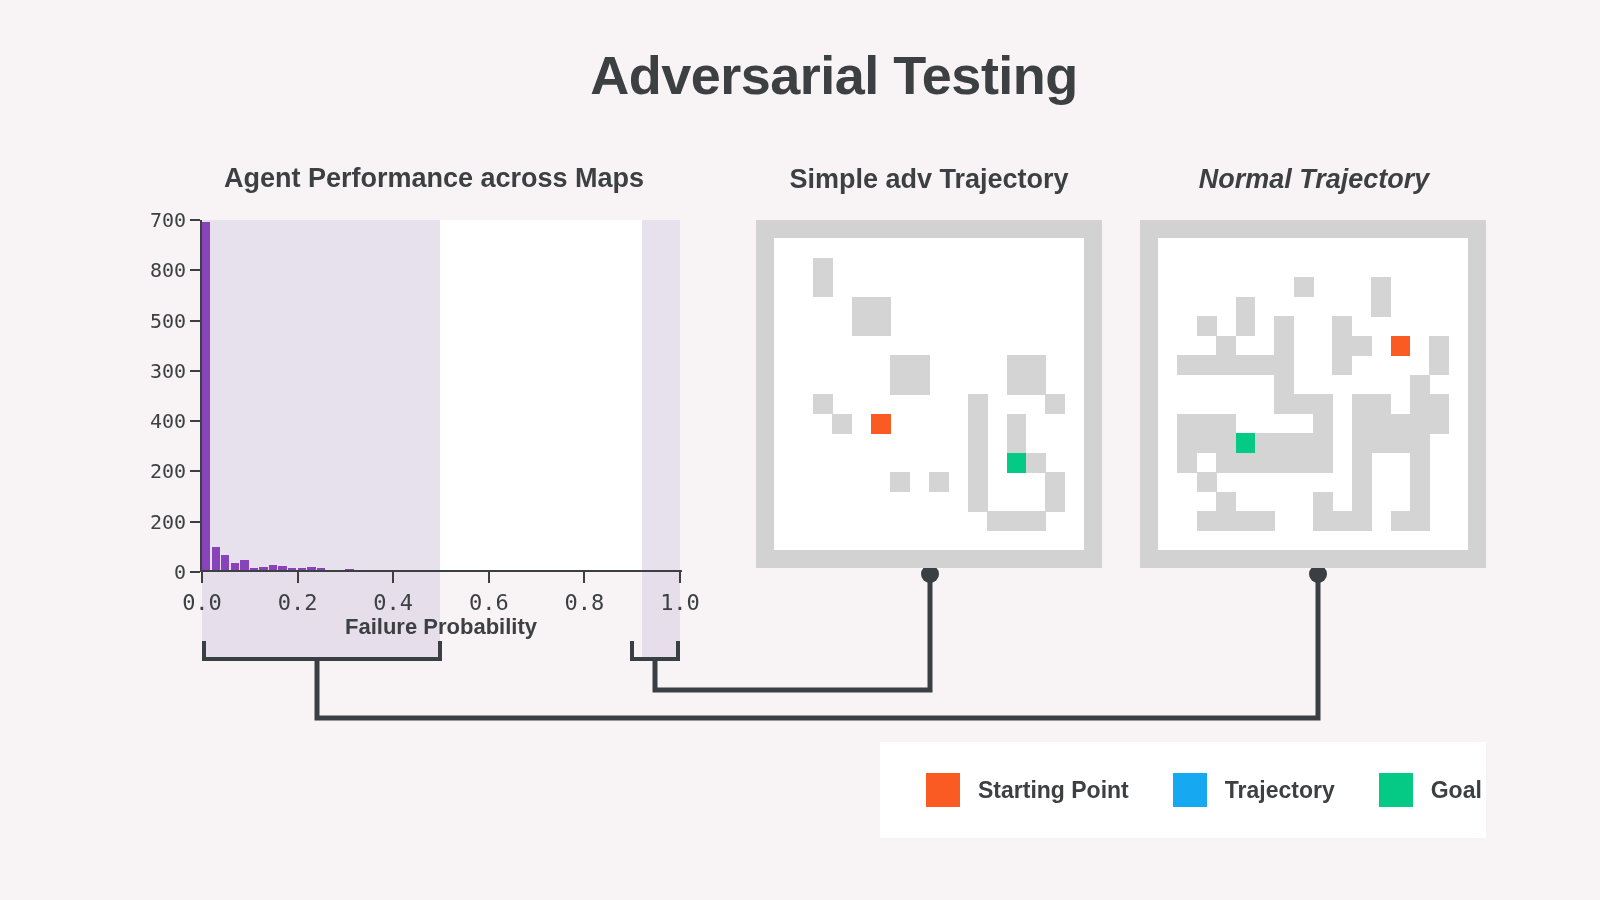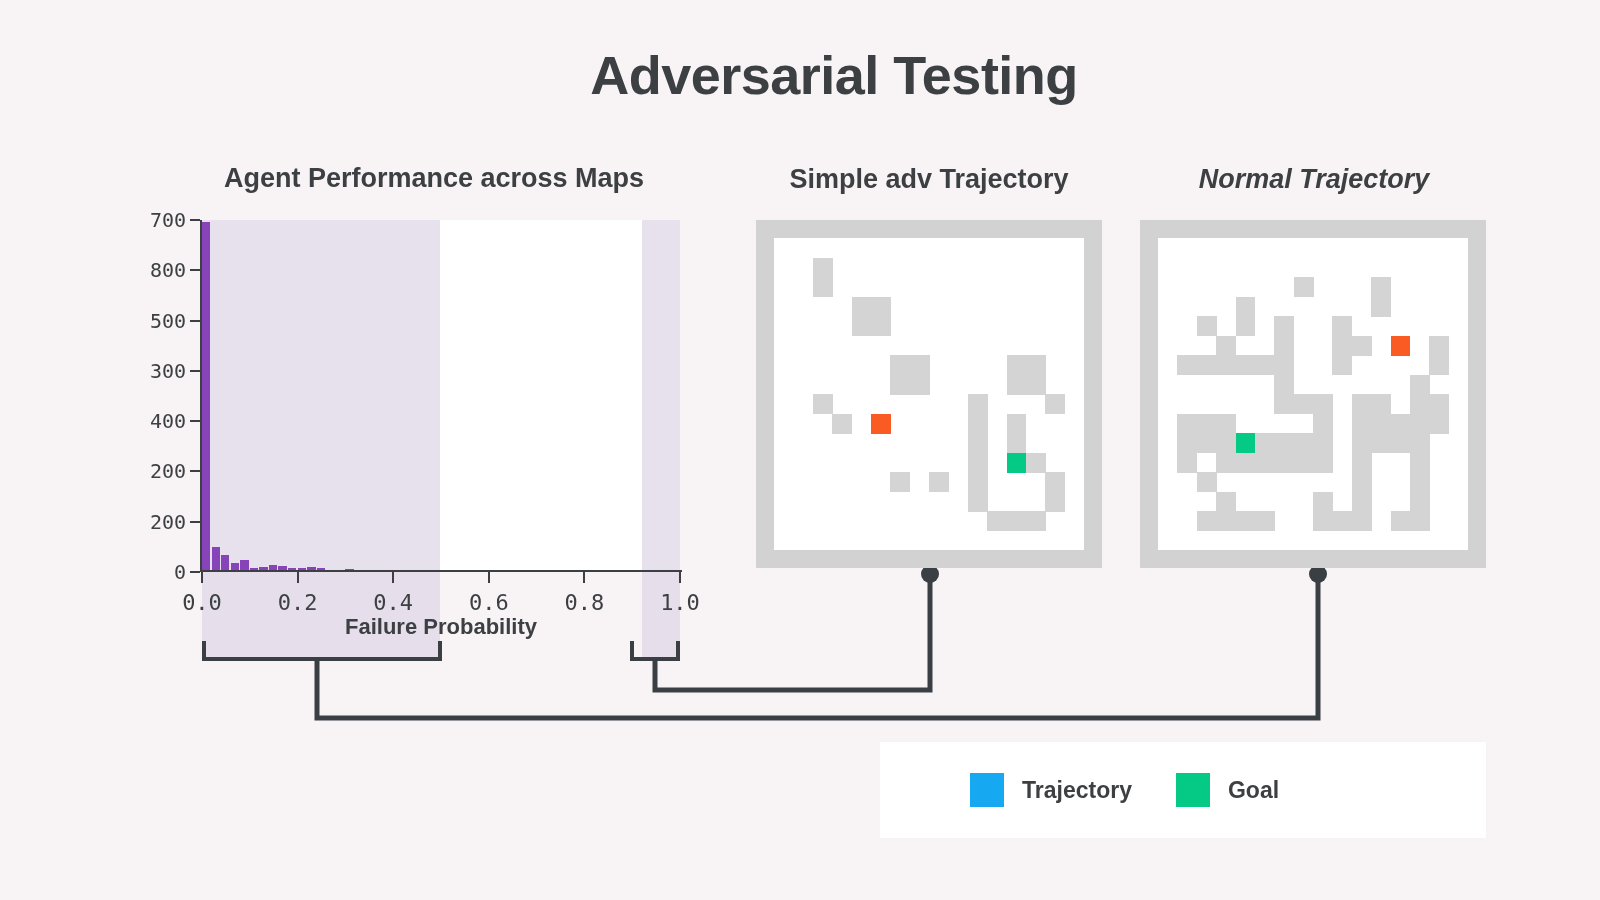--- a/index.html
+++ b/index.html
@@ -334,20 +334,24 @@
       <div class="cell wall" style="left: 155px; top: 273px; width: 19.88px; height: 20px;"></div>
       <div class="cell wall" style="left: 174.38px; top: 273px; width: 19.88px; height: 20px;"></div>
       <div class="cell wall" style="left: 193.75px; top: 273px; width: 19.88px; height: 20px;"></div>
       <div class="cell wall" style="left: 232.5px; top: 273px; width: 19.88px; height: 20px;"></div>
       <div class="cell wall" style="left: 251.88px; top: 273px; width: 19.88px; height: 20px;"></div>
       <div class="cell start" style="left: 232.5px; top: 97.5px; width: 19.88px; height: 20px;"></div>
       <div class="cell goal" style="left: 77.5px; top: 195px; width: 19.88px; height: 20px;"></div>
     </div>
 
   <div id="legend">
+      <div class="lg-item">
+        <div class="lg-swatch" style="background: rgb(249, 91, 34);"></div>
+        <div class="lg-text">Starting Point</div>
+      </div>
       <div class="lg-gap"></div>
       <div class="lg-item">
         <div class="lg-swatch" style="background: rgb(22, 168, 240);"></div>
         <div class="lg-text">Trajectory</div>
       </div>
       <div class="lg-gap"></div>
       <div class="lg-item">
         <div class="lg-swatch" style="background: rgb(4, 202, 134);"></div>
         <div class="lg-text">Goal</div>
       </div>

